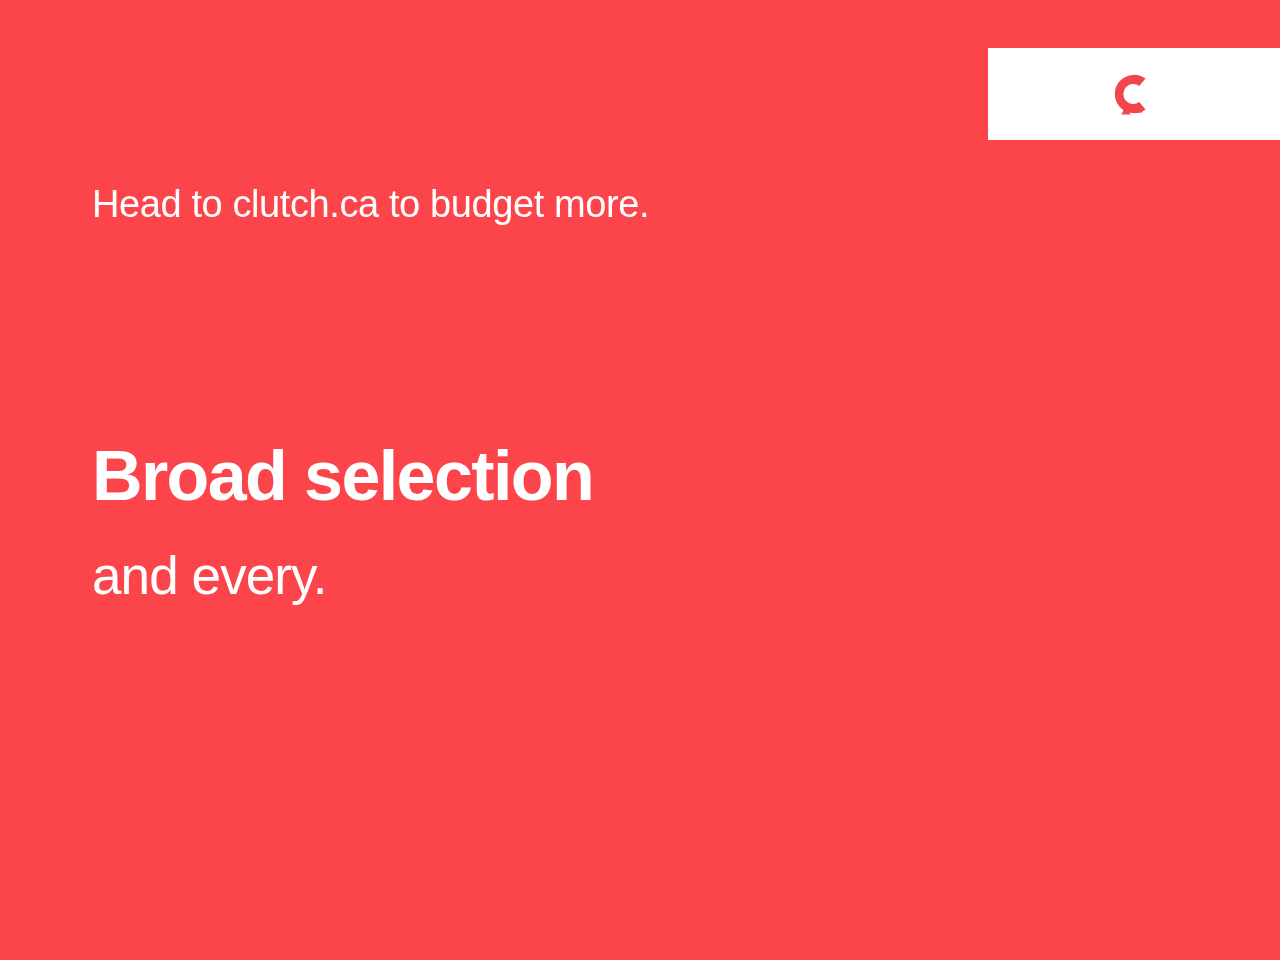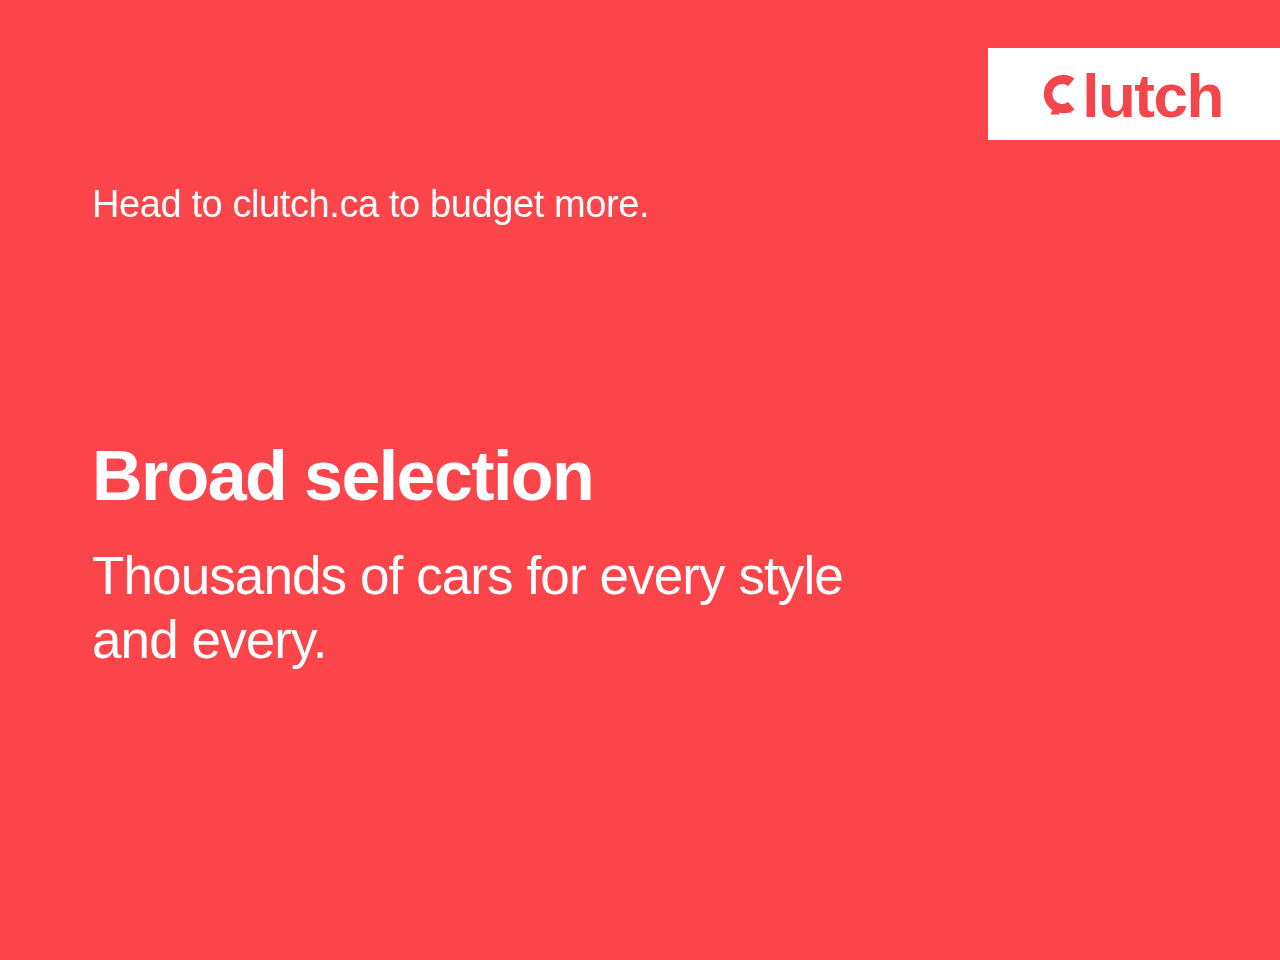--- a/index.html
+++ b/index.html
@@ -111,26 +111,24 @@
 
   <div class="logo-plate">
     <div class="logo-lockup">
       <svg class="logo-mark" viewBox="0 0 46 56" aria-hidden="true">
 
         <path d="M39.5 12.6 A19.2 19.2 0 1 0 39.5 43.4 L33.2 36.1 A10.0 10.0 0 1 1 33.2 19.9 Z" fill="#f2464c"></path>
 
         <path d="M20.0 39.0 L24.6 48.6 L15.4 48.6 Z" fill="#f2464c"></path>
         <path d="M31.6 36.6 L36.8 46.4 L27.2 46.8 Z" fill="#f2464c"></path>
       </svg>
-      <span class="logo-wordmark">lutch</span>
     </div>
   </div>
 
   <div class="eyebrow">Head to clutch.ca to budget more.</div>
 
   <h1 class="headline">Broad selection</h1>
 
   <p class="subcopy">
-    <span class="line">Thousands of cars for every style</span>
     <span class="line">and every.</span>
   </p>
 
 </div>
 
 </body></html>

